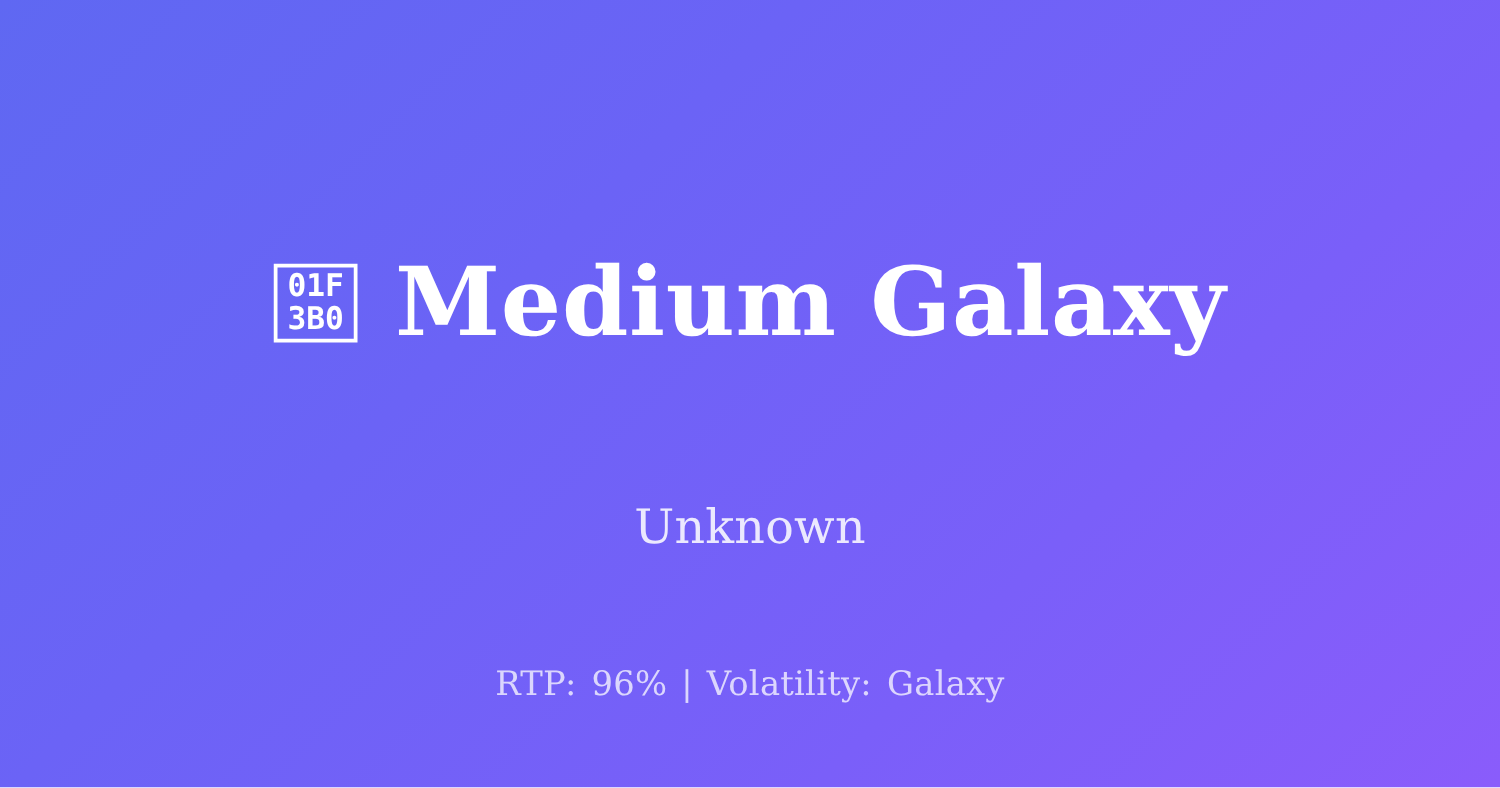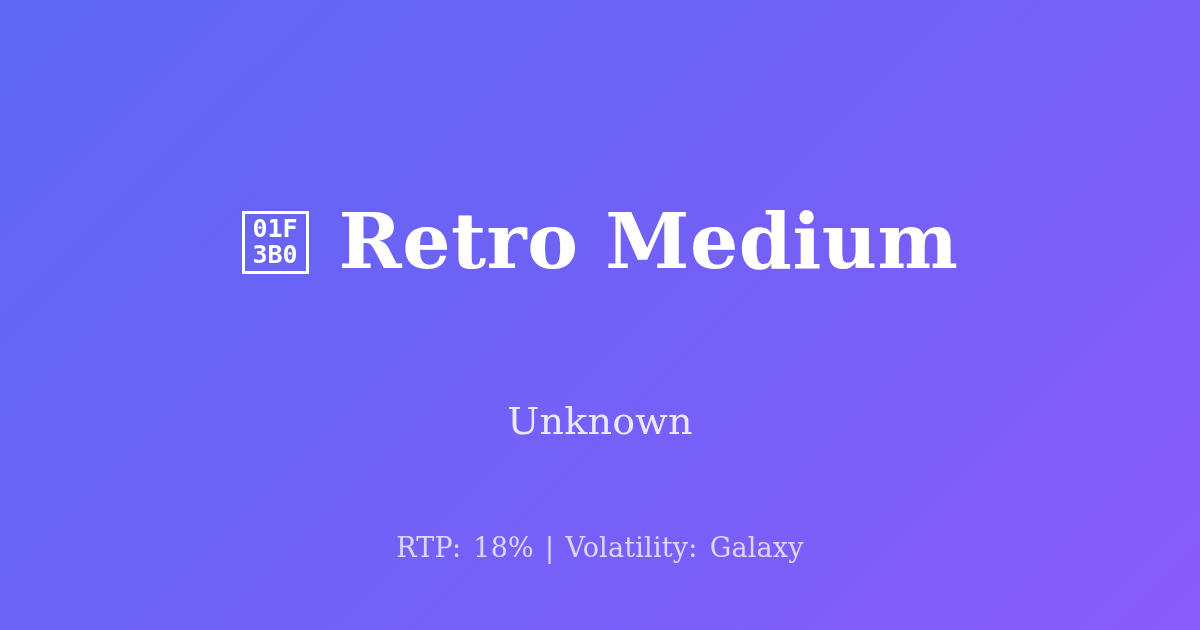--- a/index.html
+++ b/index.html
@@ -117,29 +117,29 @@
 
   <div class="hero">
 
     <div class="title-row">
 
       <span class="tofu-glyph">
         <span class="cp-line">01F</span>
         <span class="cp-line">3B0</span>
       </span>
 
-      <h1 class="game-title">Retro Medium</h1>
+      <h1 class="game-title">Medium Galaxy</h1>
 
     </div>
 
     <div class="provider">Unknown</div>
 
   </div>
 
   <div class="meta-strip">
     <span class="meta-text">RTP:</span>
-    <span class="meta-text" style="margin-left:7px;">18%</span>
+    <span class="meta-text" style="margin-left:7px;">96%</span>
     <span class="meta-text meta-sep">|</span>
     <span class="meta-text">Volatility:</span>
     <span class="meta-text" style="margin-left:7px;">Galaxy</span>
   </div>
 
 </div>
 
 </body></html>

